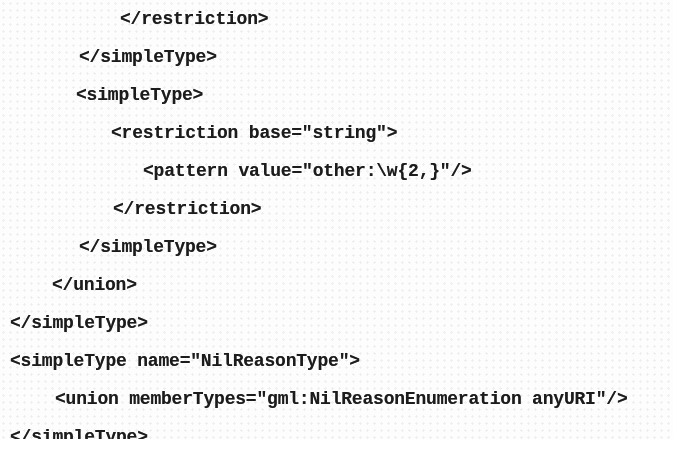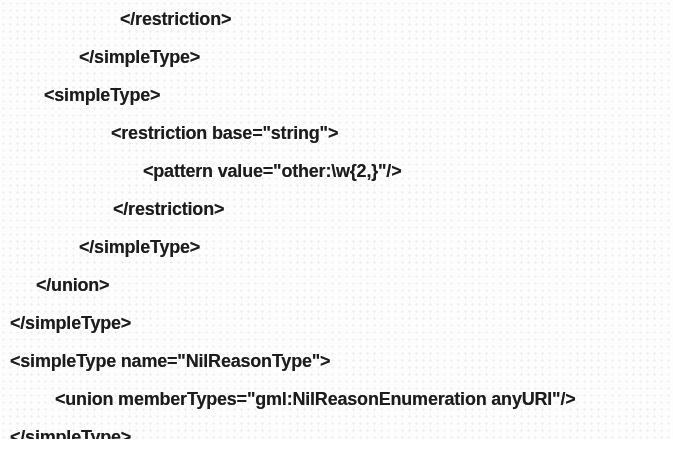--- a/index.html
+++ b/index.html
@@ -9,21 +9,21 @@
   }
   .page {
     position: relative;
     width: 673px;
     height: 439px;
     overflow: hidden;
     background-color: #fdfdfd;
     
     background-image: radial-gradient(#efefef 1px, transparent 1.4px);
     background-size: 7px 7px;
-    font-family: Liberation Sans, sans-serif;
+    font-family: Liberation Mono, monospace;
   }
   .code-line {
     position: relative;
     height: 38px;
     display: flex;
     align-items: center;
     white-space: pre;
     font-size: 18px;
     font-weight: 600;
     color: #1c1c1c;
@@ -32,24 +32,24 @@
     text-shadow: 0 0 0.6px rgba(30,30,30,0.55);
   }
 </style>
 </head>
 <body>
 
 <div class="page">
   <div id="code-lines-container">
       <div class="code-line" style="padding-left: 120px;">&lt;/restriction&gt;</div>
       <div class="code-line" style="padding-left: 79px;">&lt;/simpleType&gt;</div>
-      <div class="code-line" style="padding-left: 44px;">&lt;simpleType&gt;</div>
+      <div class="code-line" style="padding-left: 76px;">&lt;simpleType&gt;</div>
       <div class="code-line" style="padding-left: 111px;">&lt;restriction base="string"&gt;</div>
       <div class="code-line" style="padding-left: 143px;">&lt;pattern value="other:\w{2,}"/&gt;</div>
       <div class="code-line" style="padding-left: 113px;">&lt;/restriction&gt;</div>
       <div class="code-line" style="padding-left: 79px;">&lt;/simpleType&gt;</div>
-      <div class="code-line" style="padding-left: 36px;">&lt;/union&gt;</div>
+      <div class="code-line" style="padding-left: 52px;">&lt;/union&gt;</div>
       <div class="code-line" style="padding-left: 10px;">&lt;/simpleType&gt;</div>
       <div class="code-line" style="padding-left: 10px;">&lt;simpleType name="NilReasonType"&gt;</div>
       <div class="code-line" style="padding-left: 55px;">&lt;union memberTypes="gml:NilReasonEnumeration anyURI"/&gt;</div>
       <div class="code-line" style="padding-left: 10px;">&lt;/simpleType&gt;</div>
     </div>
 </div>
 
 </body></html>

